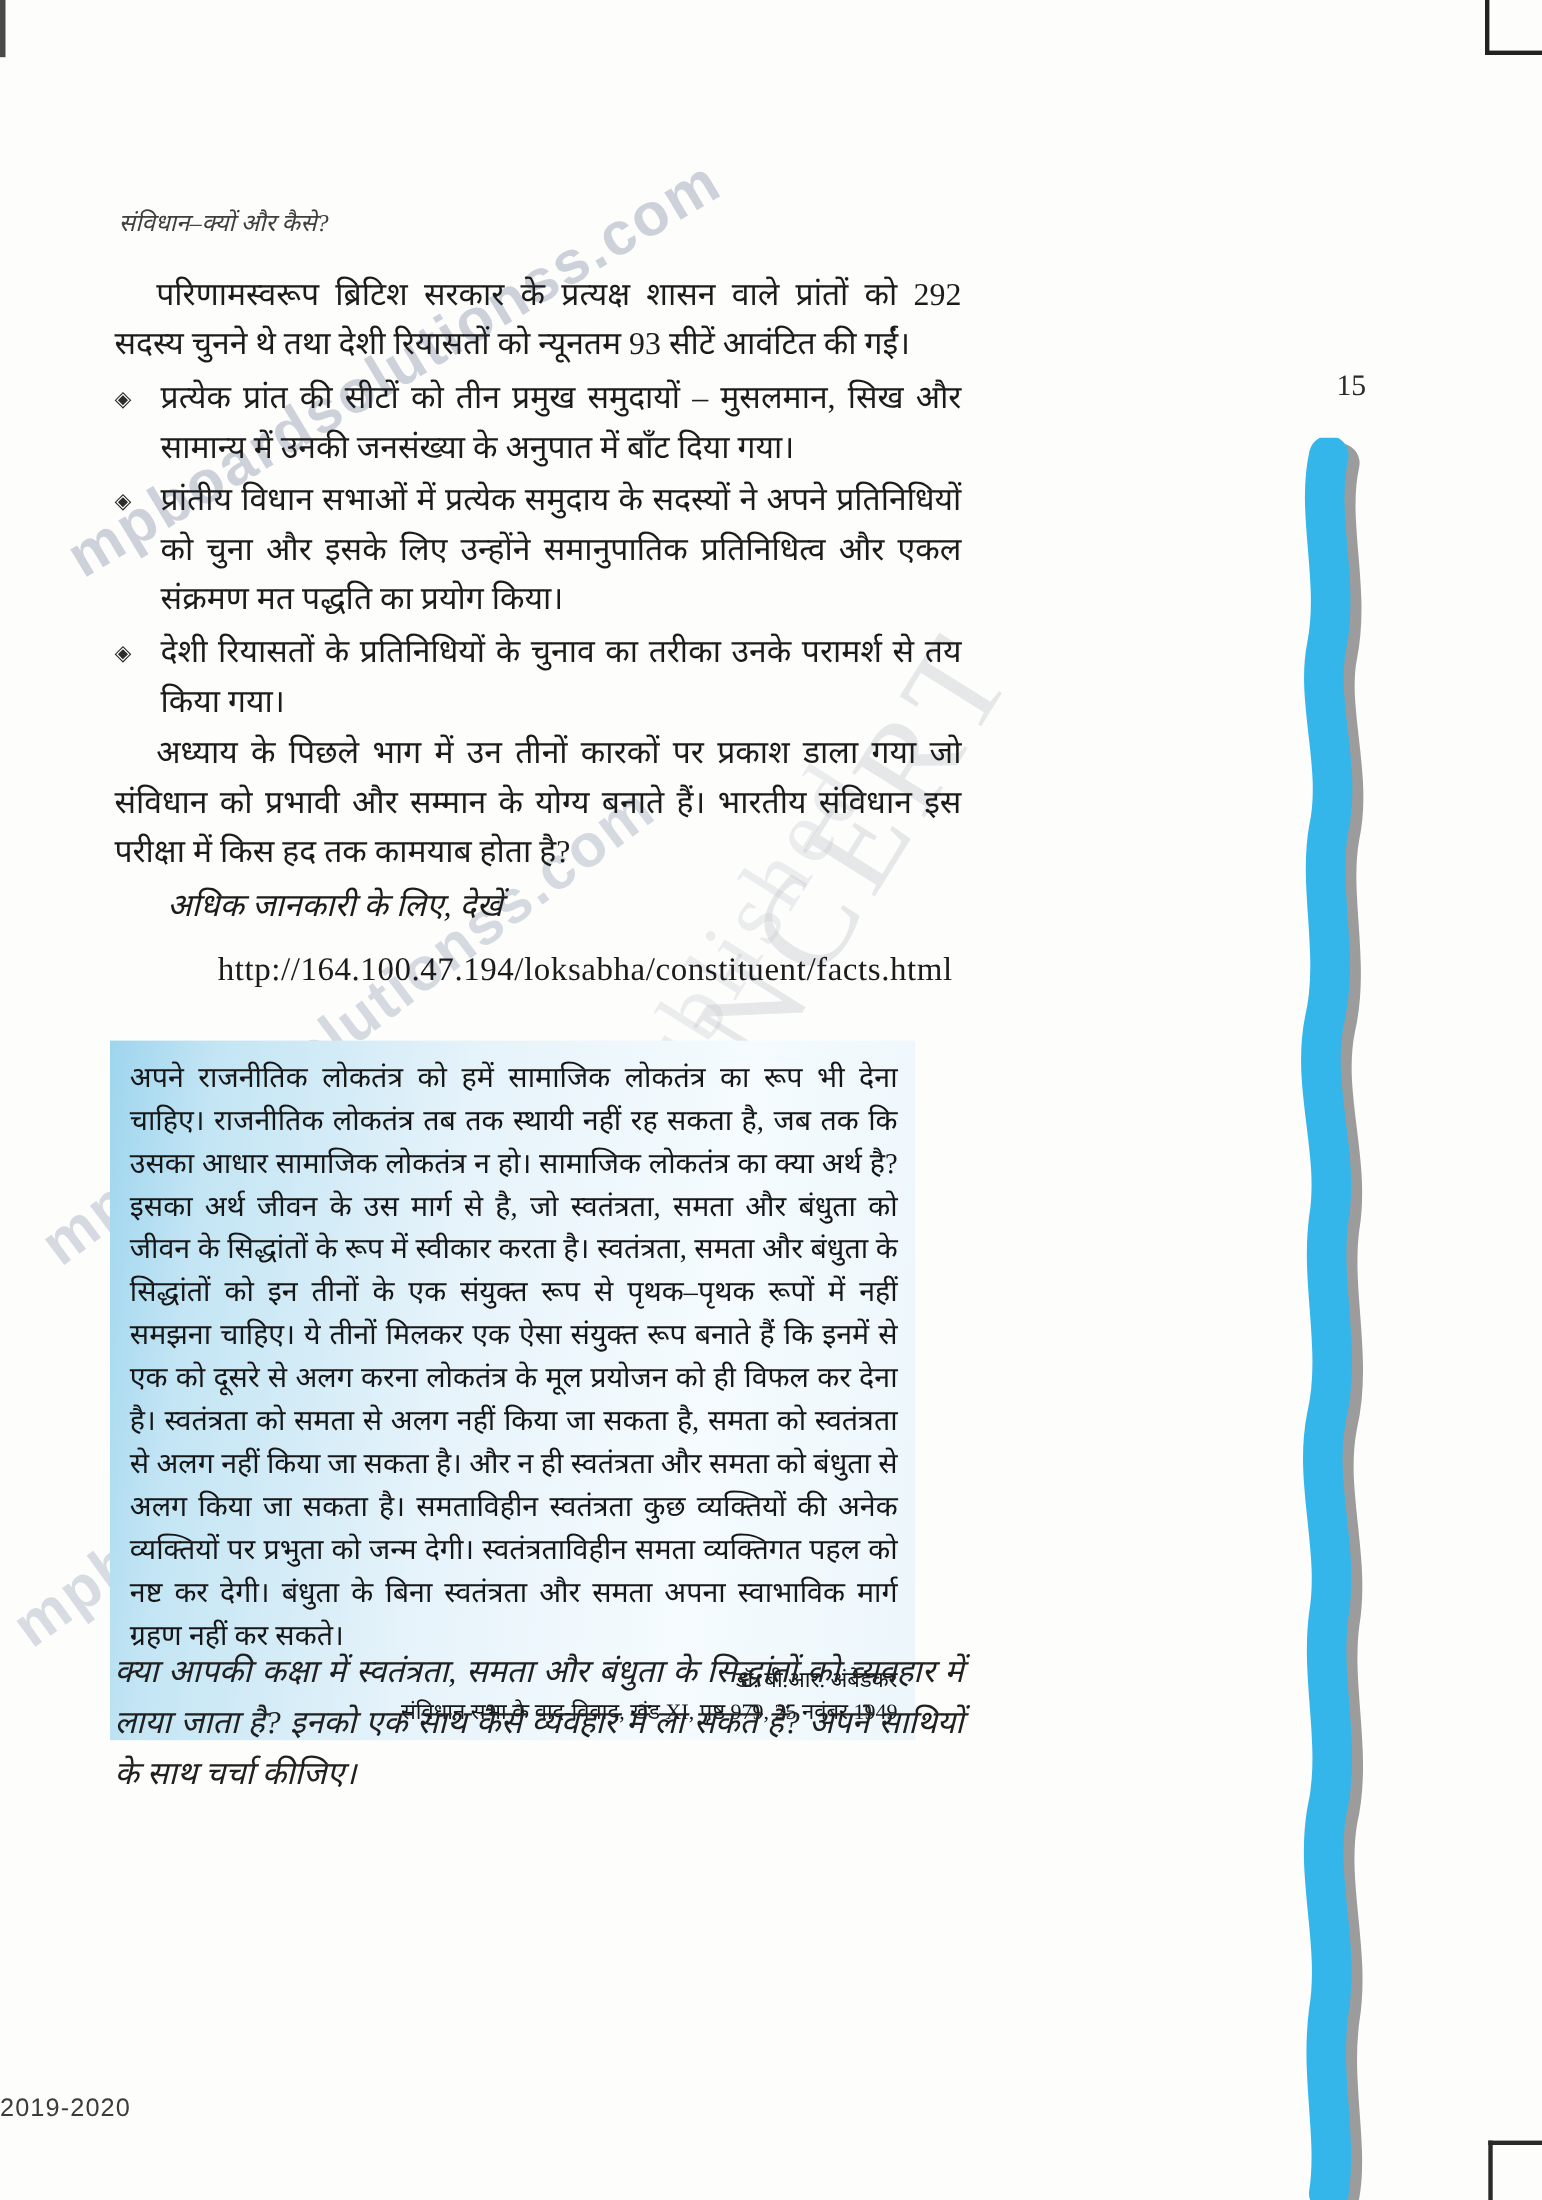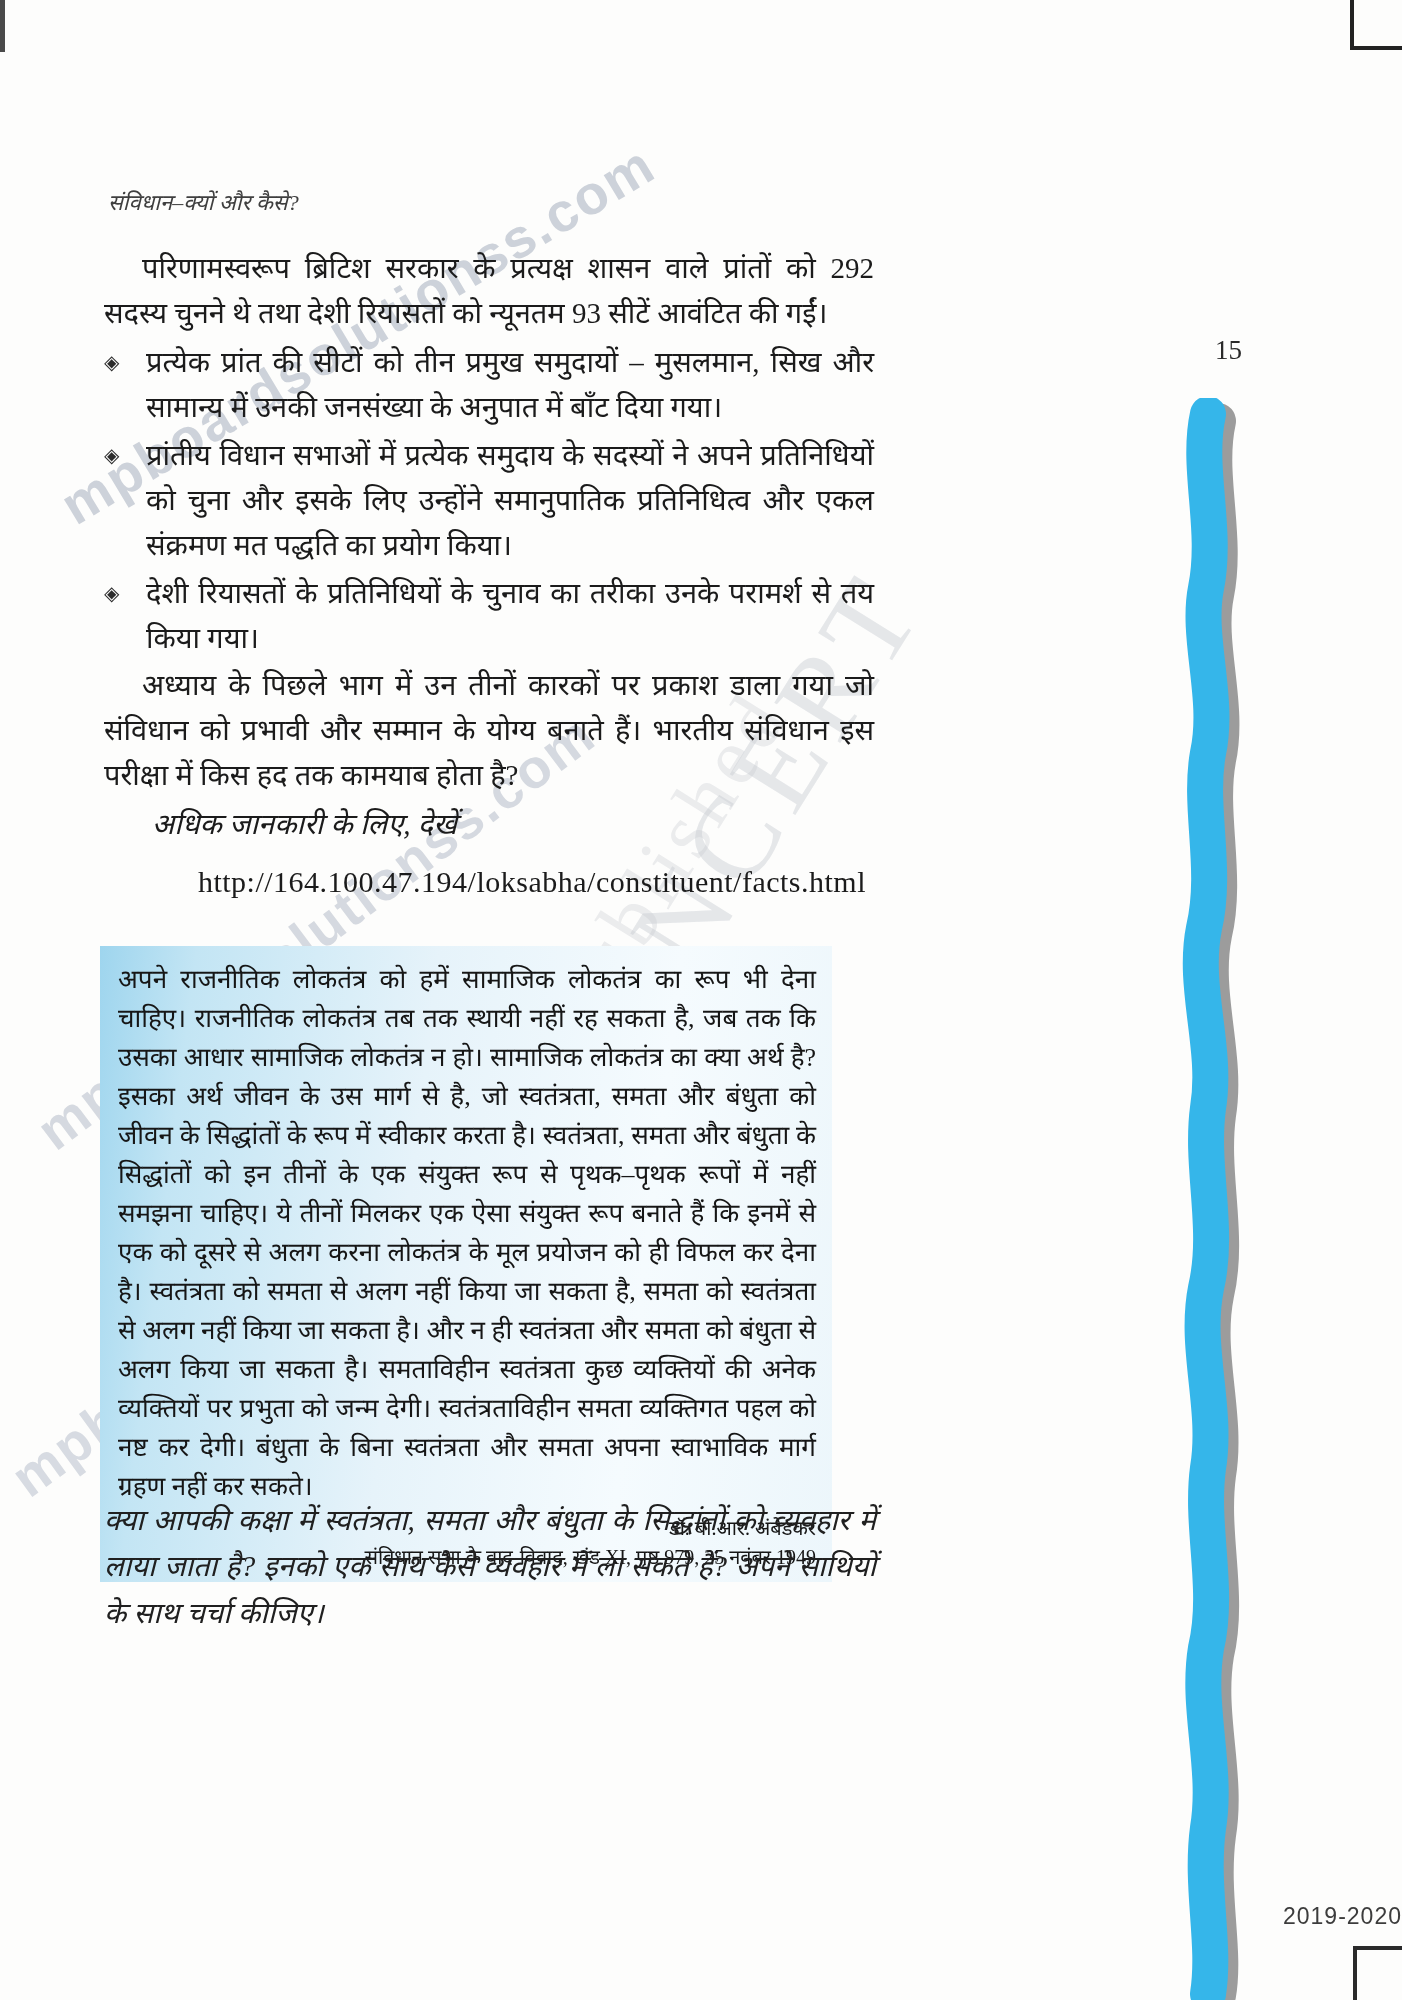--- a/index.html
+++ b/index.html
@@ -13,21 +13,21 @@
   
   .edge-bar-topleft { position:absolute; left:0; top:0; width:5px; height:52px; background:#4a4a4a; }
   .corner-topright { position:absolute; right:0; top:0; width:48px; height:46px;
     border-left:4px solid #222; border-bottom:4px solid #222; }
   .corner-bottomright { position:absolute; right:0; bottom:0; width:45px; height:50px;
     border-left:4px solid #2a2a2a; border-top:4px solid #2a2a2a; }
 
   
   .header-title { position:absolute; left:108px; top:186px; font-style:italic; font-size:22px; color:#3f3f3f; }
   .page-number { position:absolute; left:1182px; top:335px; font-size:27px; color:#2a2a2a;margin-left:33px; }
-  .footer-year { position:absolute; left:0; top:1903px; width:1402px; text-align:right;
+  .footer-year { position:absolute; left:0; top:1903px; width:1402px; text-align:left;
     font-family:"Liberation Sans","DejaVu Sans",sans-serif; font-size:23px; color:#3c3c3c; letter-spacing:1px; }
 
   
   .main-col { position:absolute; left:104px; top:246px; width:770px;
     font-size:29px; line-height:1.55; text-align:justify; }
   .para-indent { text-indent:38px; margin:0 0 4px 0; }
   .bullet-row { display:flex; margin:3px 0; }
   .bullet-marker { flex:0 0 42px; font-size:20px; padding-top:7px; color:#2c2c2c;
     font-family:"DejaVu Sans",sans-serif; }
   .bullet-text { flex:1; }

